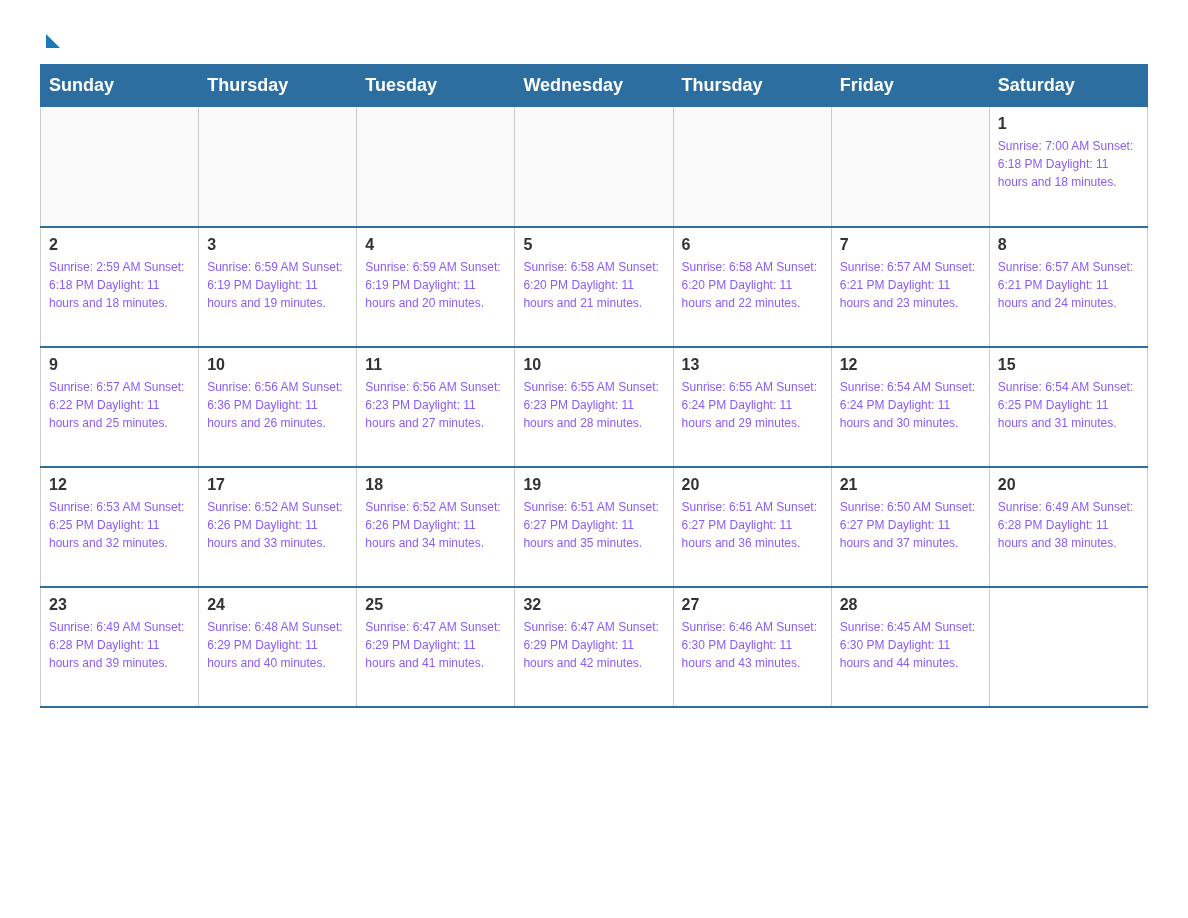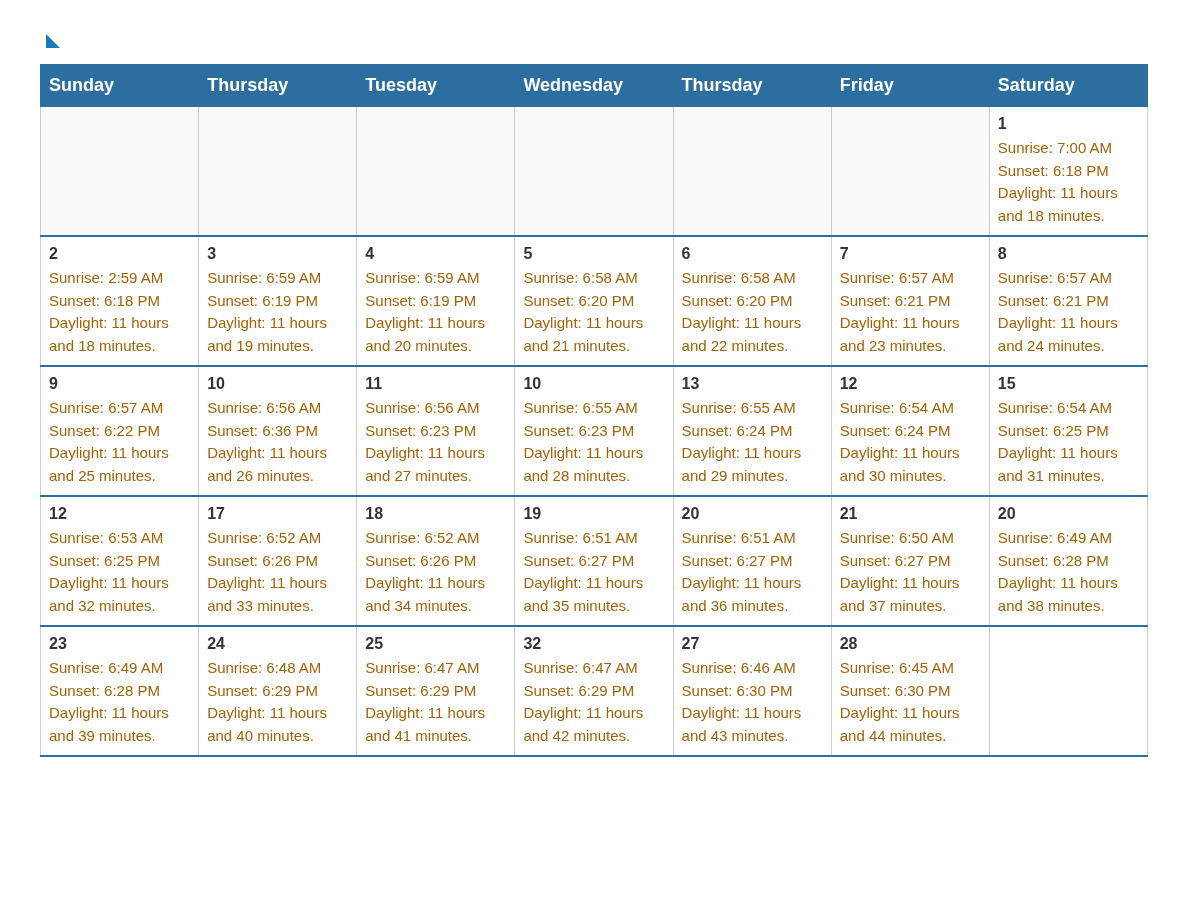--- a/index.html
+++ b/index.html
@@ -91,23 +91,23 @@
       border-left: 1px solid #ccc;
     }
     .day-number {
       font-size: 16px;
       font-weight: bold;
       color: #333;
       display: block;
       margin-bottom: 4px;
     }
     .day-info {
-      font-size: 15px;
+      font-size: 12px;
       line-height: 1.5;
-      color: #a16207;
+      color: #8b5cf6;
     }
     .empty-cell {
       background: #f5f5f5;
     }
     .calendar tbody tr:first-child td {
       background: #f9f9f9;
     }
     .calendar tbody tr:first-child td:last-child {
       background: #fff;
     }

